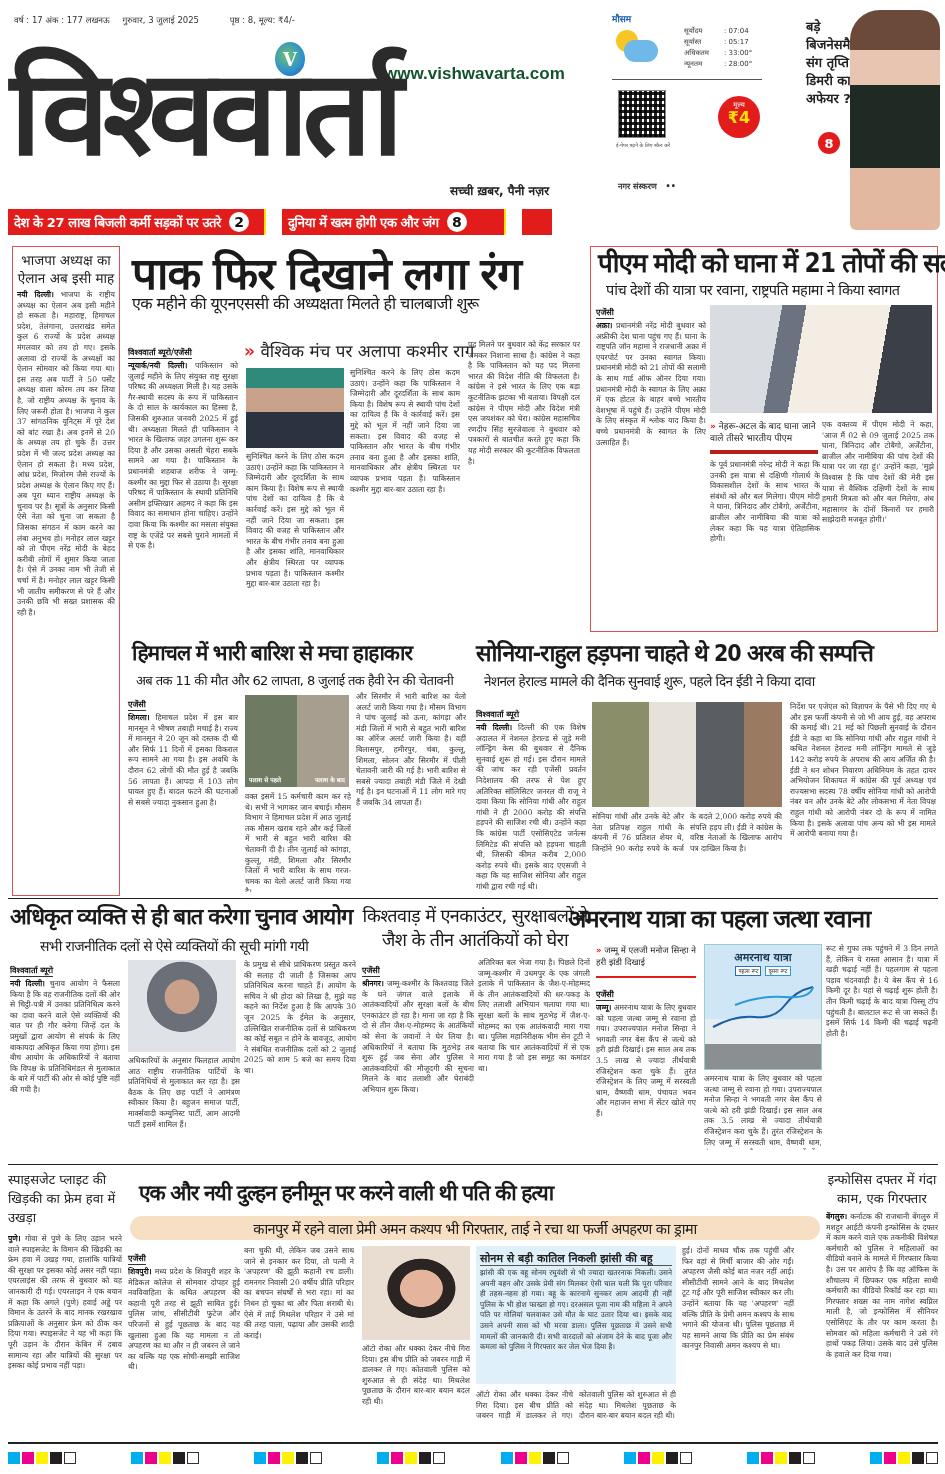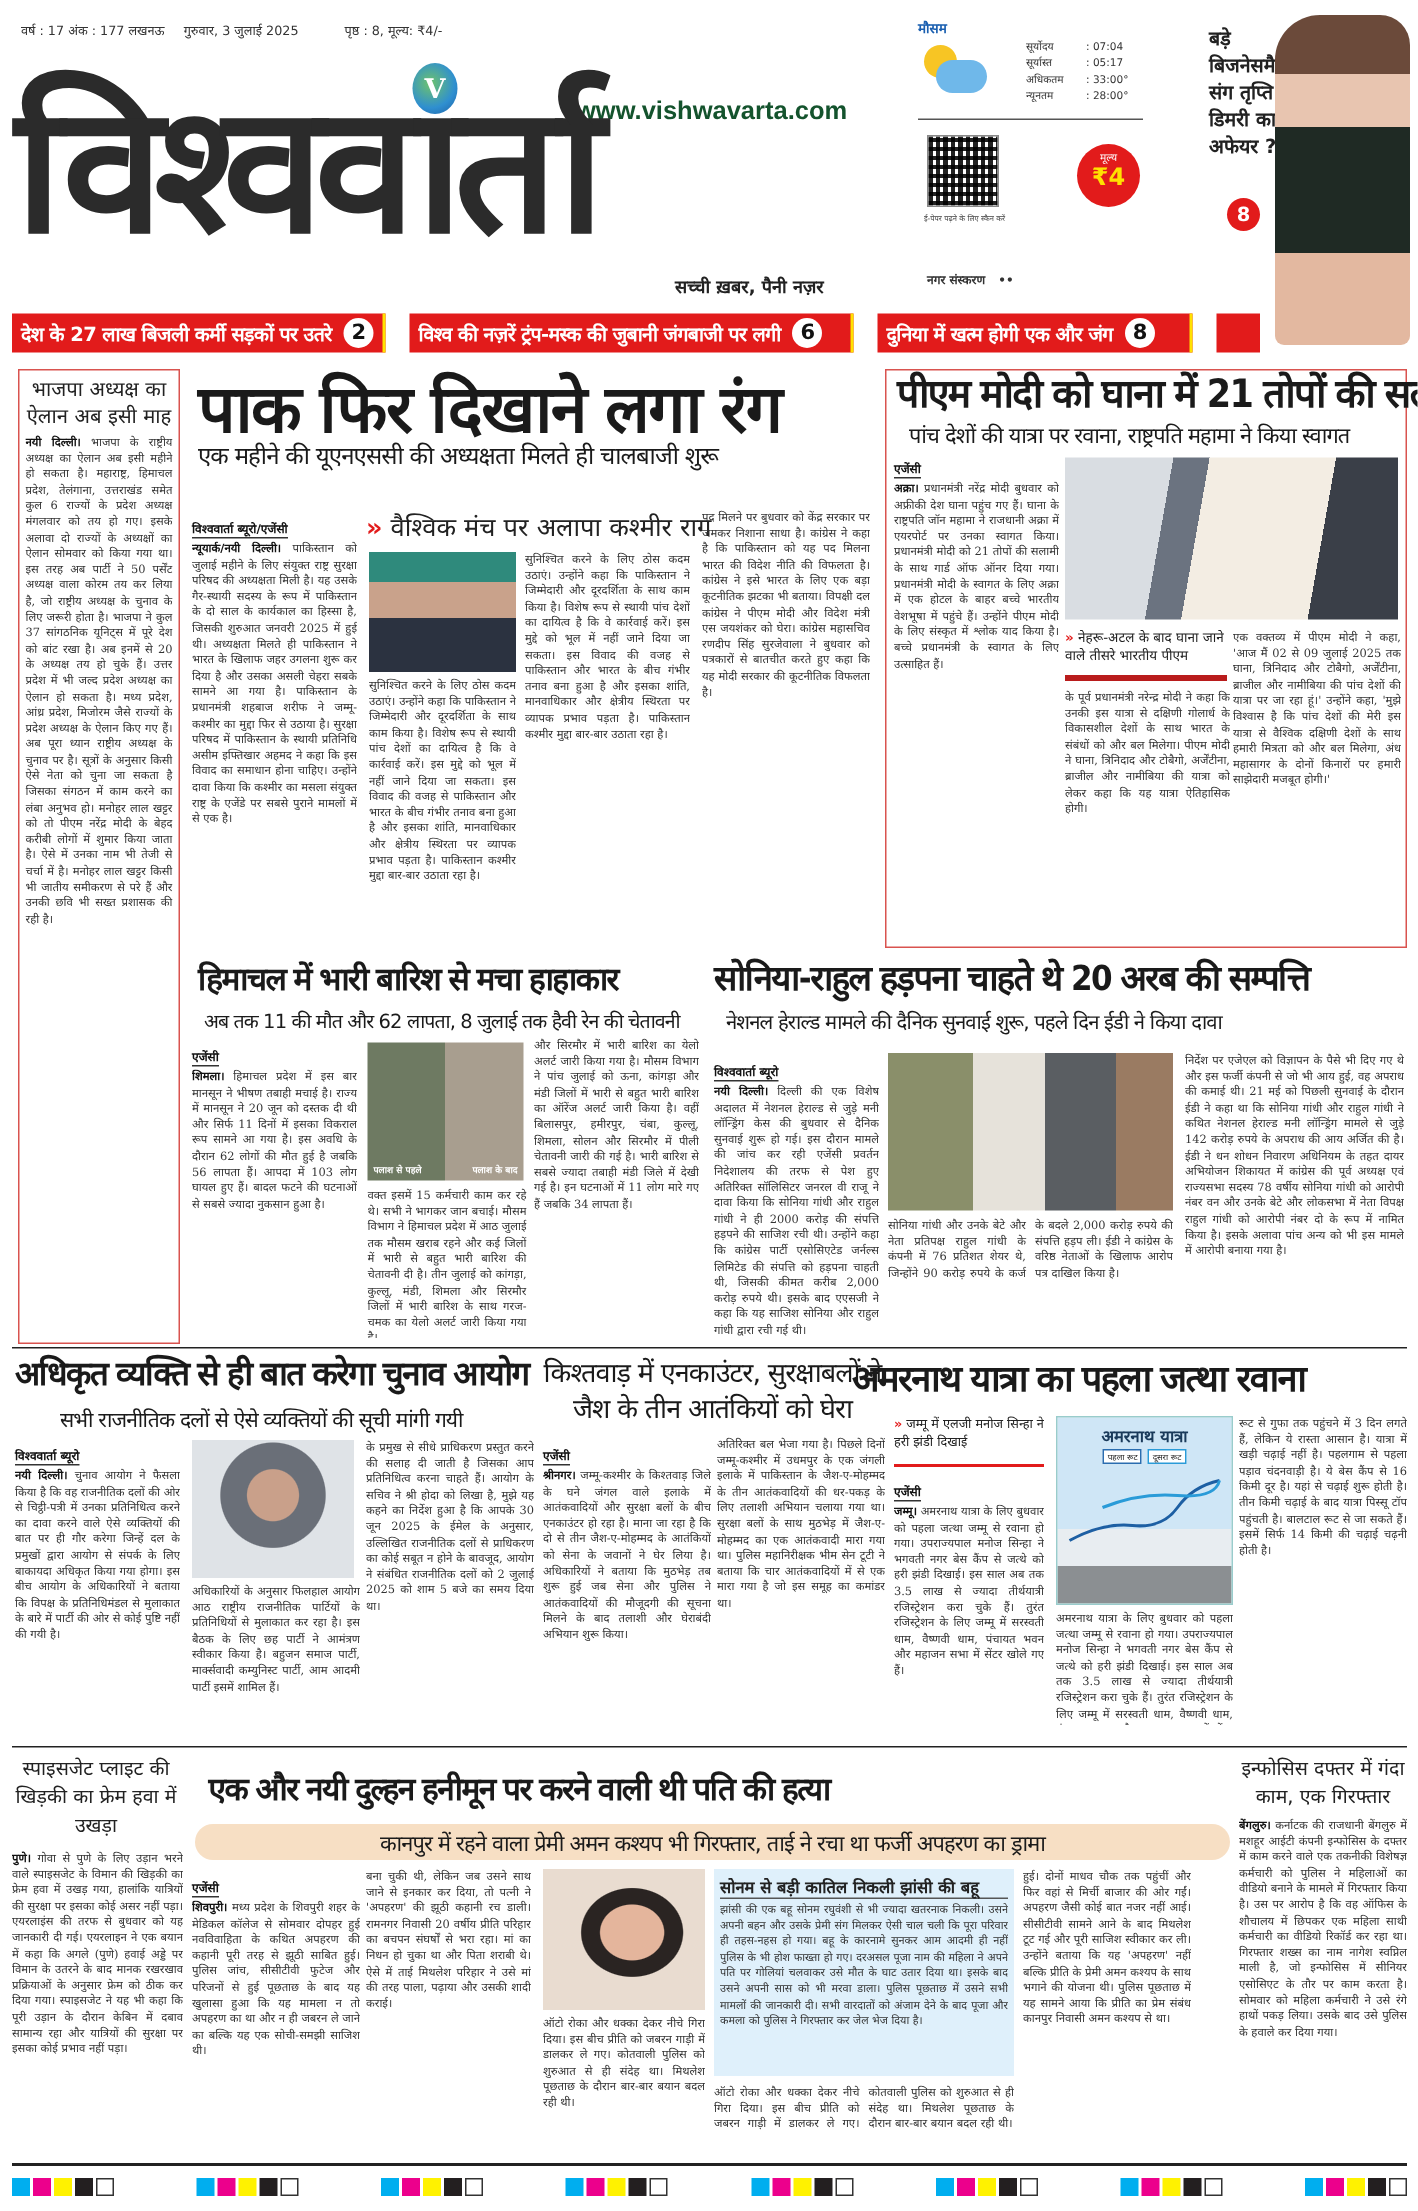--- a/index.html
+++ b/index.html
@@ -63,24 +63,20 @@
 
 <div class="abs" style="left:806px;top:18px;width:70px;font-size:13px;font-weight:bold;line-height:18px;color:#222">बड़े बिजनेसमैन संग तृप्ति डिमरी का अफेयर ?</div>
 <div class="abs" style="left:818px;top:132px;width:22px;height:22px;border-radius:50%;background:#e21b1b;color:#fff;font-weight:bold;font-size:13px;display:flex;align-items:center;justify-content:center">8</div>
 <div class="abs" style="left:850px;top:10px;width:90px;height:220px;background:linear-gradient(180deg,#6b4a3a 0 18%,#e8c5b0 18% 34%,#1f2a24 34% 72%,#e3b8a0 72%);border-radius:30px 20px 6px 6px"></div>
 
 <div class="abs" style="left:8px;top:209px;width:832px;display:flex;gap:16px">
   <div class="redbar" style="width:258px;border-right:2px solid #ffe200">
       <span>देश के 27 लाख बिजली कर्मी सड़कों पर उतरे</span>
       <span class="num">2</span>
     </div>
-  <div class="redbar" style="width:316px;border-right:2px solid #ffe200">
-      <span>विश्व की नज़रें ट्रंप-मस्क की जुबानी जंगबाजी पर लगी</span>
-      <span class="num">6</span>
-    </div>
   <div class="redbar" style="width:224px;border-right:2px solid #ffe200">
       <span>दुनिया में खत्म होगी एक और जंग</span>
       <span class="num">8</span>
     </div>
   <div class="redbar" style="width:30px"></div>
 </div>
 
 <div class="abs" style="left:12px;top:246px;width:108px;height:650px;border:1.5px solid #d9534f;padding:4px">
   <div style="font-size:13.5px;line-height:18px;text-align:center;color:#222;margin-bottom:3px">भाजपा अध्यक्ष का ऐलान अब इसी माह</div>
   <div class="body-text" style="height:590px"><b>नयी दिल्ली।</b> <span>भाजपा के राष्ट्रीय अध्यक्ष का ऐलान अब इसी महीने हो सकता है। महाराष्ट्र, हिमाचल प्रदेश, तेलंगाना, उत्तराखंड समेत कुल 6 राज्यों के प्रदेश अध्यक्ष मंगलवार को तय हो गए। इसके अलावा दो राज्यों के अध्यक्षों का ऐलान सोमवार को किया गया था। इस तरह अब पार्टी ने 50 पर्सेंट अध्यक्ष वाला कोरम तय कर लिया है, जो राष्ट्रीय अध्यक्ष के चुनाव के लिए जरूरी होता है। भाजपा ने कुल 37 सांगठनिक यूनिट्स में पूरे देश को बांट रखा है। अब इनमें से 20 के अध्यक्ष तय हो चुके हैं। उत्तर प्रदेश में भी जल्द प्रदेश अध्यक्ष का ऐलान हो सकता है। मध्य प्रदेश, आंध्र प्रदेश, मिजोरम जैसे राज्यों के प्रदेश अध्यक्ष के ऐलान किए गए हैं। अब पूरा ध्यान राष्ट्रीय अध्यक्ष के चुनाव पर है। सूत्रों के अनुसार किसी ऐसे नेता को चुना जा सकता है जिसका संगठन में काम करने का लंबा अनुभव हो। मनोहर लाल खट्टर को तो पीएम नरेंद्र मोदी के बेहद करीबी लोगों में शुमार किया जाता है। ऐसे में उनका नाम भी तेजी से चर्चा में है। मनोहर लाल खट्टर किसी भी जातीय समीकरण से परे हैं और उनकी छवि भी सख्त प्रशासक की रही है।</span></div>
@@ -167,21 +163,21 @@
   <svg width="118" height="60" style="position:absolute;left:0;top:30px">
     <path d="M8 52 Q30 40 50 42 T80 30 T108 12" stroke="#1d5fa3" stroke-width="2" fill="none"></path>
     <path d="M30 30 Q55 20 80 22 T108 12" stroke="#2a9bd8" stroke-width="2" fill="none"></path>
   </svg>
 </div>
 <div class="abs body-text" style="left:704px;top:1074px;width:118px;height:76px">अमरनाथ यात्रा के लिए बुधवार को पहला जत्था जम्मू से रवाना हो गया। उपराज्यपाल मनोज सिन्हा ने भगवती नगर बेस कैंप से जत्थे को हरी झंडी दिखाई। इस साल अब तक 3.5 लाख से ज्यादा तीर्थयात्री रजिस्ट्रेशन करा चुके हैं। तुरंत रजिस्ट्रेशन के लिए जम्मू में सरस्वती धाम, वैष्णवी धाम, पंचायत भवन और महाजन सभा में सेंटर खोले गए हैं।</div>
 <div class="abs body-text" style="left:826px;top:944px;width:112px;height:206px">रूट से गुफा तक पहुंचने में 3 दिन लगते हैं, लेकिन ये रास्ता आसान है। यात्रा में खड़ी चढ़ाई नहीं है। पहलगाम से पहला पड़ाव चंदनवाड़ी है। ये बेस कैंप से 16 किमी दूर है। यहां से चढ़ाई शुरू होती है। तीन किमी चढ़ाई के बाद यात्रा पिस्सू टॉप पहुंचती है। बालटाल रूट से जा सकते हैं। इसमें सिर्फ 14 किमी की चढ़ाई चढ़नी होती है।</div>
 
 <div class="abs rule" style="left:8px;top:1164px;width:930px;height:1px"></div>
 
-<div class="abs" style="left:8px;top:1170px;width:112px;font-size:13px;line-height:19px;text-align:center;color:#222">स्पाइसजेट प्लाइट की खिड़की का फ्रेम हवा में उखड़ा</div>
+<div class="abs" style="left:8px;top:1170px;width:112px;font-size:13px;line-height:19px;color:#222">स्पाइसजेट प्लाइट की खिड़की का फ्रेम हवा में उखड़ा</div>
 <div class="abs body-text" style="left:8px;top:1234px;width:114px;height:200px"><b>पुणे।</b> <span>गोवा से पुणे के लिए उड़ान भरने वाले स्पाइसजेट के विमान की खिड़की का फ्रेम हवा में उखड़ गया, हालांकि यात्रियों की सुरक्षा पर इसका कोई असर नहीं पड़ा। एयरलाइंस की तरफ से बुधवार को यह जानकारी दी गई। एयरलाइन ने एक बयान में कहा कि अगले (पुणे) हवाई अड्डे पर विमान के उतरने के बाद मानक रखरखाव प्रक्रियाओं के अनुसार फ्रेम को ठीक कर दिया गया। स्पाइसजेट ने यह भी कहा कि पूरी उड़ान के दौरान केबिन में दबाव सामान्य रहा और यात्रियों की सुरक्षा पर इसका कोई प्रभाव नहीं पड़ा।</span></div>
 
 <div class="abs hl" style="left:139px;top:1176px;font-size:21px;line-height:34px">एक और नयी दुल्हन हनीमून पर करने वाली थी पति की हत्या</div>
 <div class="abs" style="left:130px;top:1216px;width:690px;height:24px;border-radius:12px;background:#f7dfc4;display:flex;align-items:center;justify-content:center">
   <span class="sub" style="font-size:14.5px">कानपुर में रहने वाला प्रेमी अमन कश्यप भी गिरफ्तार, ताई ने रचा था फर्जी अपहरण का ड्रामा</span>
 </div>
 <div class="abs" style="left:128px;top:1246px;width:112px">
   <div class="byline">एजेंसी</div>
   <div class="body-text" style="height:190px"><b>शिवपुरी।</b> <span>मध्य प्रदेश के शिवपुरी शहर के मेडिकल कॉलेज से सोमवार दोपहर हुई नवविवाहिता के कथित अपहरण की कहानी पूरी तरह से झूठी साबित हुई। पुलिस जांच, सीसीटीवी फुटेज और परिजनों से हुई पूछताछ के बाद यह खुलासा हुआ कि यह मामला न तो अपहरण का था और न ही जबरन ले जाने का बल्कि यह एक सोची-समझी साजिश थी।</span></div>
 </div>

